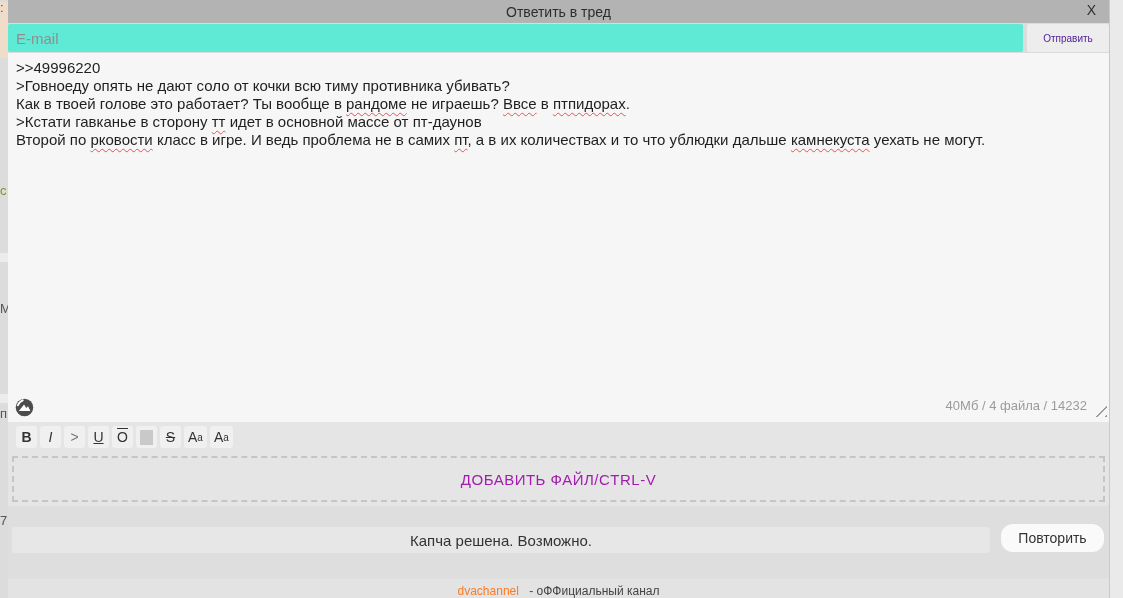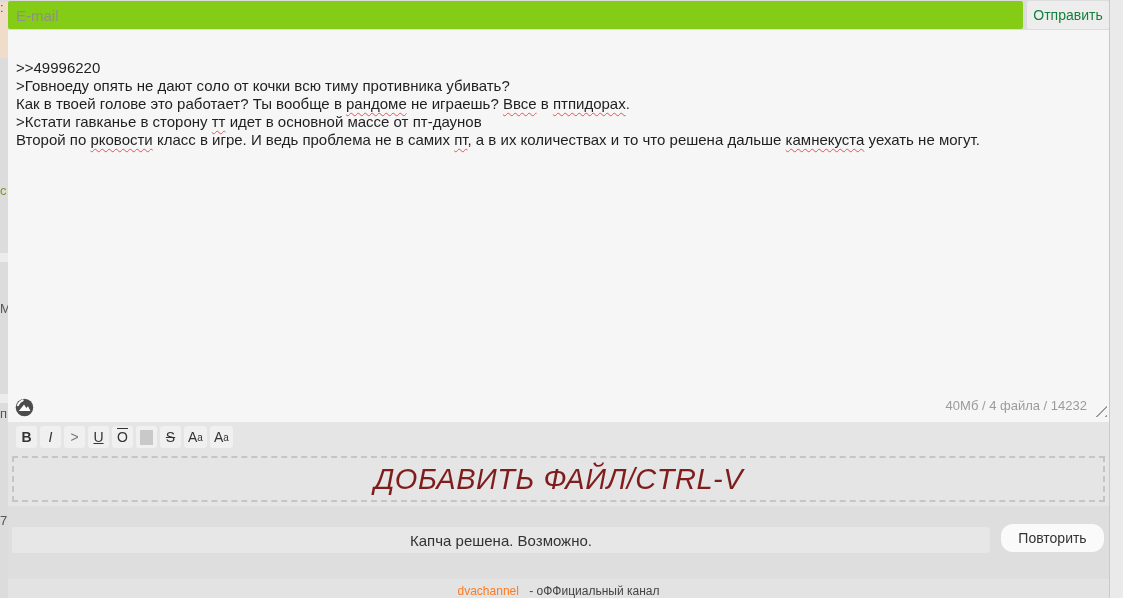--- a/index.html
+++ b/index.html
@@ -12,23 +12,23 @@
   .left-strip .band { position:absolute; left:0; width:8px; height:9px; background:#ececec; }
   .bg-frag { position:absolute; left:0; font-size:13px; line-height:13px; color:#555; overflow:hidden; width:8px; }
 
   
   .dialog { position:absolute; left:8px; top:0; width:1102px; height:598px; background:#f6f6f6; border-right:1px solid #c9c9c9; }
 
   .titlebar { position:relative; height:23px; background:#b3b3b3; display:flex; align-items:center; justify-content:center; font-size:14px; color:#2d2d2d; }
   .close-btn { position:absolute; right:13px; top:2px; font-size:14px; color:#2d2d2d; background:none; border:none; font-family:inherit; cursor:pointer; }
 
   .email-row { height:30px; background:#dcdcdc; display:flex; align-items:center; }
-  .email-input { flex:1; height:28px; border:none; background:#84cc16; border-radius:2px; padding:0 8px; font-size:15px; color:#333; font-family:inherit; outline:none; }
+  .email-input { flex:1; height:28px; border:none; background:#5eead4; border-radius:2px; padding:0 8px; font-size:15px; color:#333; font-family:inherit; outline:none; }
   .email-input::placeholder { color:#8f8f8f; }
-  .send-btn { width:82px; height:28px; margin-left:4px; border:none; background:#ededed; border-radius:2px; font-size:14px; color:#15803d; font-family:inherit; cursor:pointer; }
+  .send-btn { width:82px; height:28px; margin-left:4px; border:none; background:#ededed; border-radius:2px; font-size:10px; color:#4c1d95; font-family:inherit; cursor:pointer; }
 
   .textarea { position:absolute; top:53px; left:0; width:100%; height:369px; background:#f6f6f6; padding:6px 8px; font-size:15px; line-height:18px; color:#1f1f1f; cursor:text; }
   .comment-content div { min-height:18px; white-space:pre-wrap; }
   .misspelled { text-decoration-line:underline; text-decoration-style:wavy; text-decoration-color:#e05555; text-decoration-thickness:1px; text-underline-offset:3px; text-decoration-skip-ink:none; }
 
   .ta-icon { position:absolute; left:6px; bottom:4px; width:21px; height:21px; }
   .limits { position:absolute; right:22px; bottom:7px; font-size:13px; color:#9b9b9b; }
   .resize-handle { position:absolute; right:2px; bottom:5px; width:12px; height:12px;
     background:repeating-linear-gradient(135deg, transparent 0 3px, #9a9a9a 3px 4.5px, transparent 4.5px 6px);
     clip-path:polygon(100% 0, 100% 100%, 0 100%); cursor:nwse-resize; }
@@ -38,21 +38,21 @@
   .tb-bold { font-weight:bold; }
   .tb-italic { font-style:italic; }
   .tb-quote { color:#787878; }
   .tb-underline { text-decoration:underline; }
   .tb-overline { text-decoration:overline; }
   .tb-strikethrough { text-decoration:line-through; }
   .tb-btn sup, .tb-btn sub { font-size:10px; }
   .spoiler-glyph { display:inline-block; width:13px; height:15px; background:#c9c9c9; }
 
   .dropzone { position:absolute; top:452px; left:0; width:100%; height:54px; background:#e5e5e5; padding:4px; }
-  .dz-inner { width:100%; height:100%; border:2px dashed #c5c5c5; display:flex; align-items:center; justify-content:center; font-size:29px; color:#7f1d1d; letter-spacing:0.5px; cursor:pointer;font-style:italic; }
+  .dz-inner { width:100%; height:100%; border:2px dashed #c5c5c5; display:flex; align-items:center; justify-content:center; font-size:15px; color:#a21caf; letter-spacing:0.5px; cursor:pointer; }
 
   .captcha { position:absolute; top:506px; left:0; width:100%; height:73px; background:#dedede; }
   .captcha-row { position:absolute; left:4px; top:21px; width:978px; height:26px; background:#e7e7e7; border-radius:3px; display:flex; align-items:center; justify-content:center; font-size:15px; color:#333; }
   .retry-btn { position:absolute; right:5px; top:18px; width:103px; height:28px; border:none; border-radius:12px; background:#fafafa; font-size:14px; color:#333; font-family:inherit; cursor:pointer; }
 
   .page-footer { position:absolute; top:579px; left:0; width:100%; height:19px; background:#e3e3e3; display:flex; align-items:flex-end; justify-content:center; font-size:12px; color:#444; }
   .footer-link { color:#ff7a1f; white-space:pre; cursor:pointer; }
   .footer-suffix { white-space:pre;margin-left:7px; }
 </style>
 </head>
@@ -66,33 +66,37 @@
       <span class="bg-frag" style="top: 1px; color: rgb(85, 85, 85);">:</span>
       <span class="bg-frag" style="top: 184px; color: rgb(120, 153, 34);">с</span>
       <span class="bg-frag" style="top: 302px; color: rgb(85, 85, 85);">М</span>
       <span class="bg-frag" style="top: 407px; color: rgb(85, 85, 85);">п</span>
       <span class="bg-frag" style="top: 514px; color: rgb(85, 85, 85);">7</span>
     </div>
 </div>
 
 <div class="dialog">
 
+  <div class="titlebar">
+    <span>Ответить в тред</span>
+    <button class="close-btn">X</button>
+  </div>
 
   <div class="email-row">
     <input class="email-input" type="text" placeholder="E-mail" style="">
     <button class="send-btn">Отправить</button>
   </div>
 
   <div class="textarea">
     <div class="comment-content" id="comment-content">
         <div><span>&gt;&gt;49996220</span></div>
         <div><span>&gt;Говноеду опять не дают соло от кочки всю тиму противника убивать?</span></div>
         <div><span>Как в твоей голове это работает? Ты вообще в </span><span class="misspelled">рандоме</span><span> не играешь? </span><span class="misspelled">Ввсе</span><span> в </span><span class="misspelled">птпидорах</span><span>.</span></div>
         <div><span>&gt;Кстати гавканье в сторону </span><span class="misspelled">тт</span><span> идет в основной массе от пт-даунов</span></div>
-        <div><span>Второй по </span><span class="misspelled">рковости</span><span> класс в игре. И ведь проблема не в самих </span><span class="misspelled">пт</span><span>, а в их количествах и то что решена дальше </span><span class="misspelled">камнекуста</span><span> уехать не могут.</span></div>
+        <div><span>Второй по </span><span class="misspelled">рковости</span><span> класс в игре. И ведь проблема не в самих </span><span class="misspelled">пт</span><span>, а в их количествах и то что ублюдки дальше </span><span class="misspelled">камнекуста</span><span> уехать не могут.</span></div>
       </div>
     <span class="ta-icon">
       <svg viewBox="0 0 24 24" width="21" height="21">
         <circle cx="12" cy="12" r="10" fill="#4c4c4c"></circle>
         <path d="M4.5 9.5 A9 9 0 0 1 10 3.8" stroke="#ffffff" stroke-width="2.2" fill="none" stroke-linecap="round"></path>
         <path d="M5.5 16 L11.5 8.5 L14 12.5 L16 10.5 L18.8 16 Z" fill="#ffffff"></path>
       </svg>
     </span>
     <span class="limits">40Мб / 4 файла / 14232</span>
     <span class="resize-handle"></span>

